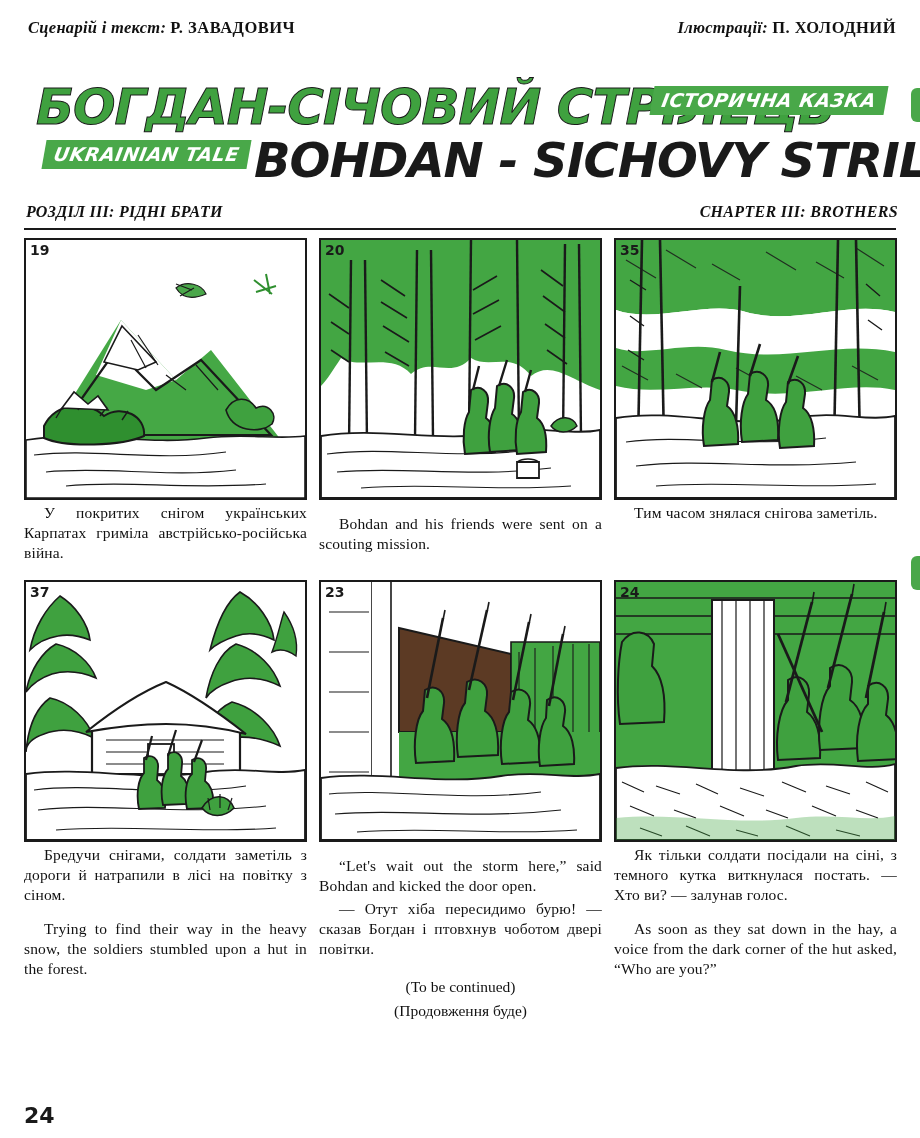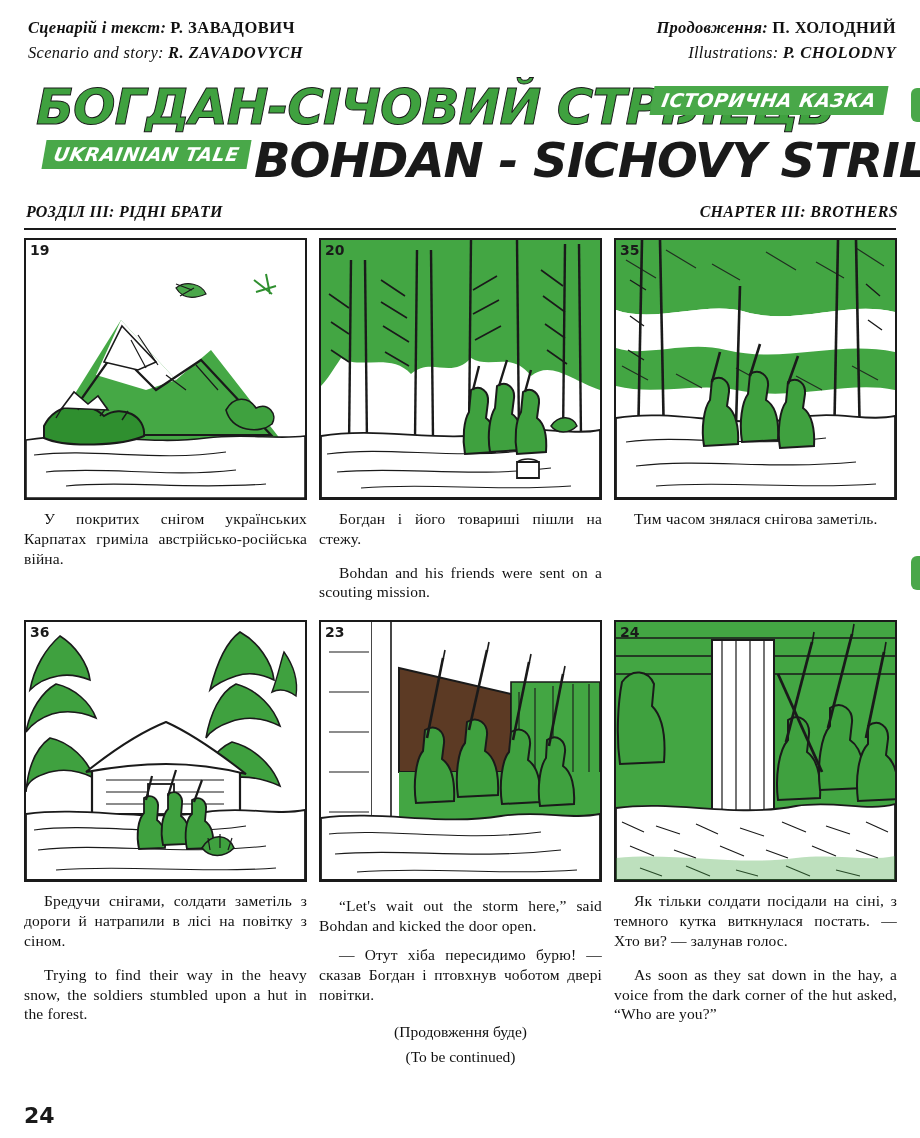--- a/index.html
+++ b/index.html
@@ -158,21 +158,21 @@
     font-size: 14px;
     color: #1a1a1a;
     z-index: 5;
   }
   .panel svg { display: block; }
 
   .cap {
     font-size: 15.5px;
     line-height: 1.28;
     text-align: justify;
-    margin-top: 9px;
+    margin-top: 3px;
     letter-spacing: 0.15px;
   }
   .cap.uk { }
   .cap.en { margin-top: 14px; }
   .cap .ind { padding-left: 20px; }
 
   .row2 { margin-top: 18px; }
 
   .continued {
     text-align: center;
@@ -205,33 +205,25 @@
 <body>
 
 <div class="page">
 
   <div class="credits">
     <div class="credits-col left">
       <div class="cred-line">
         <span class="cred-lbl">Сценарій і текст:</span>
         <span class="cred-val">Р. ЗАВАДОВИЧ</span>
       </div>
-      <div class="cred-line">
-        <span class="cred-lbl en">Scenario and story:</span>
-        <span class="cred-val en">R. ZAVADOVYCH</span>
-      </div>
     </div>
     <div class="credits-col right">
       <div class="cred-line">
-        <span class="cred-lbl">Продовження:</span>
+        <span class="cred-lbl">Ілюстрації:</span>
         <span class="cred-val">П. ХОЛОДНИЙ</span>
-      </div>
-      <div class="cred-line">
-        <span class="cred-lbl en">Illustrations:</span>
-        <span class="cred-val en">P. CHOLODNY</span>
       </div>
     </div>
   </div>
 
   <div class="masthead">
     <div class="title-uk">БОГДАН-СІЧОВИЙ СТРІЛЕЦЬ</div>
     <div class="title-en">BOHDAN - SICHOVY STRILETS</div>
     <div class="tag tag-hist">ІСТОРИЧНА КАЗКА</div>
     <div class="tag tag-uk">UKRAINIAN TALE</div>
   </div>
@@ -315,21 +307,20 @@
               <path d="M202 152 c9 -6 17 2 16 11 l-2 15 c8 6 10 20 9 34 l-29 2 c-3 -16 -1 -34 4 -42 z" fill="#3fa13f" stroke="#1a1a1a" stroke-width="2"></path>
               <path d="M158 126 L152 150 M186 120 L178 146 M210 130 L204 152" stroke="#1a1a1a" stroke-width="2.4"></path>
             </g>
 
             <path d="M196 222 h22 v16 h-22z" fill="#ffffff" stroke="#1a1a1a" stroke-width="1.8"></path>
             <path d="M196 222 c6 -4 16 -4 22 0" fill="none" stroke="#1a1a1a" stroke-width="1.4"></path>
 
             <path d="M230 186 c8 -12 22 -10 26 0 c-8 8 -20 8 -26 0z" fill="#3fa13f" stroke="#1a1a1a" stroke-width="1.4"></path>
           </svg>
         </div>
-        <div class="cap uk"><span class="ind">Богдан і його товариші пішли на стежу.</span></div>
         <div class="cap en"><span class="ind">Bohdan and his friends were sent on a scouting mission.</span></div>
       </div>
 
       <div class="col">
         <div class="panel">
           <span class="num">35</span>
           <svg width="279" height="258" viewBox="0 0 279 258">
             <rect x="0" y="0" width="279" height="258" fill="#ffffff"></rect>
 
             <path d="M0 0 H279 V72 C230 60 180 86 130 72 C90 60 40 84 0 70 Z" fill="#43a643"></path>
@@ -362,21 +353,21 @@
           </svg>
         </div>
         <div class="cap uk"><span class="ind">Тим часом знялася снігова заметіль.</span></div>
       </div>
     </div>
 
     <div class="row row2">
 
       <div class="col">
         <div class="panel">
-          <span class="num">36</span>
+          <span class="num">37</span>
           <svg width="279" height="258" viewBox="0 0 279 258">
             <rect x="0" y="0" width="279" height="258" fill="#ffffff"></rect>
 
             <g>
               <path d="M34 14 c16 10 28 28 30 44 c-10 -4 -22 -6 -32 -4 c-12 2 -22 8 -28 14 c4 -22 16 -42 30 -54z" fill="#3fa13f" stroke="#1a1a1a" stroke-width="1.6"></path>
               <path d="M30 62 c18 4 34 18 40 34 c-14 -6 -30 -8 -44 -4 c-12 4 -20 10 -26 18 c4 -22 16 -40 30 -48z" fill="#3fa13f" stroke="#1a1a1a" stroke-width="1.6"></path>
               <path d="M24 116 c20 4 38 22 44 40 c-16 -8 -34 -10 -50 -4 c-12 4 -18 10 -18 18 c2 -24 10 -44 24 -54z" fill="#3fa13f" stroke="#1a1a1a" stroke-width="1.6"></path>
             </g>
 
             <g>
@@ -448,22 +439,22 @@
                 <path d="M244 44 L242 54"></path>
             </g>
 
             <path d="M0 196 C60 188 120 204 180 194 C220 188 250 198 279 192 L279 258 L0 258 Z" fill="#ffffff" stroke="#1a1a1a" stroke-width="1.8"></path>
             <path d="M8 212 C70 206 140 220 220 210 M14 232 C80 226 150 238 240 228 M36 250 C110 244 180 254 256 248" stroke="#1a1a1a" stroke-width="1.1" fill="none"></path>
           </svg>
         </div>
         <div class="cap en"><span class="ind">“Let's wait out the storm here,” said Bohdan and kicked the door open.</span></div>
         <div class="cap uk"><span class="ind">— Отут хіба пересидимо бурю! — сказав Богдан і птовхнув чоботом двері повітки.</span></div>
         <div class="continued">
+          <div>(To be continued)</div>
           <div>(Продовження буде)</div>
-          <div>(To be continued)</div>
         </div>
       </div>
 
       <div class="col">
         <div class="panel">
           <span class="num">24</span>
           <svg width="279" height="258" viewBox="0 0 279 258">
             <rect x="0" y="0" width="279" height="258" fill="#ffffff"></rect>
 
             <path d="M0 0 H279 V258 H0 Z" fill="#43a643"></path>

